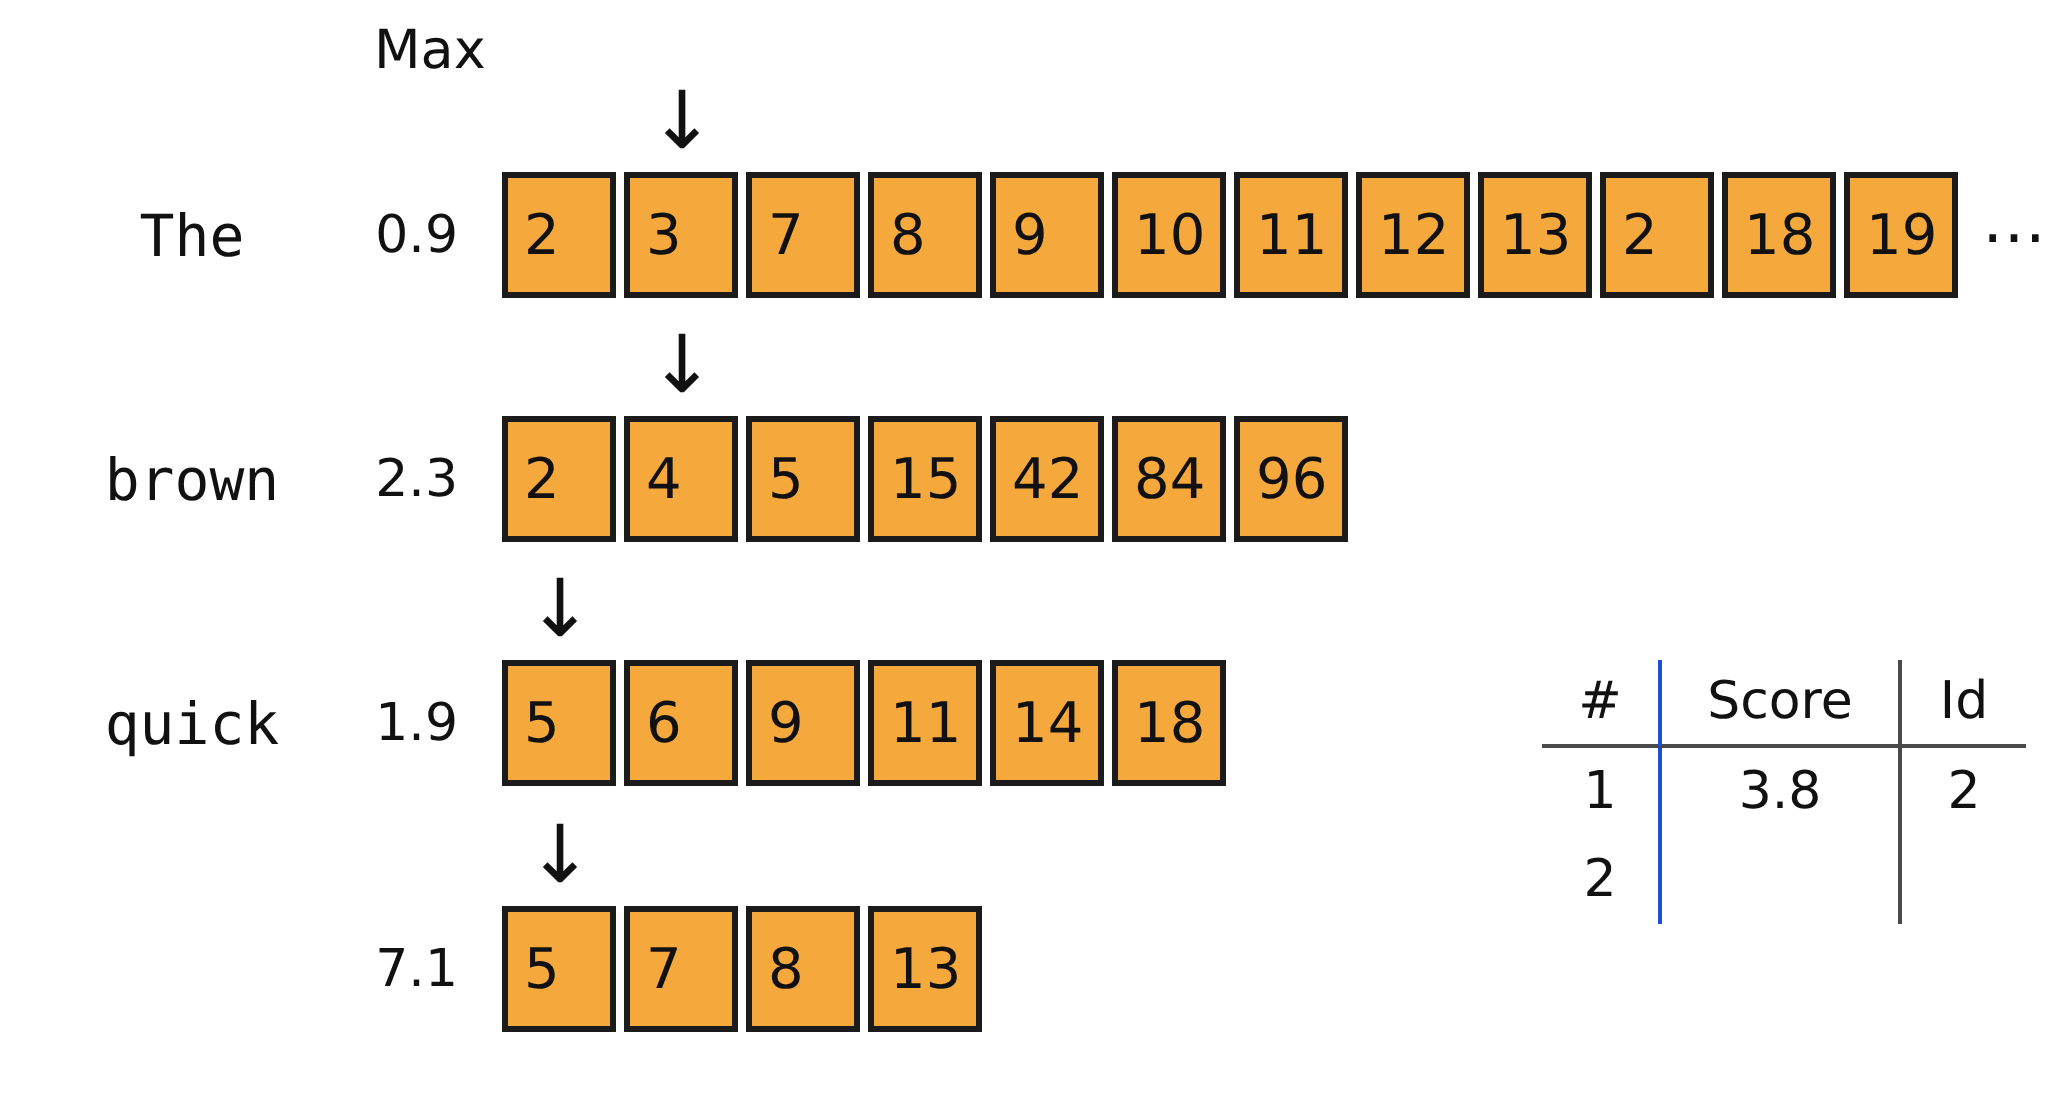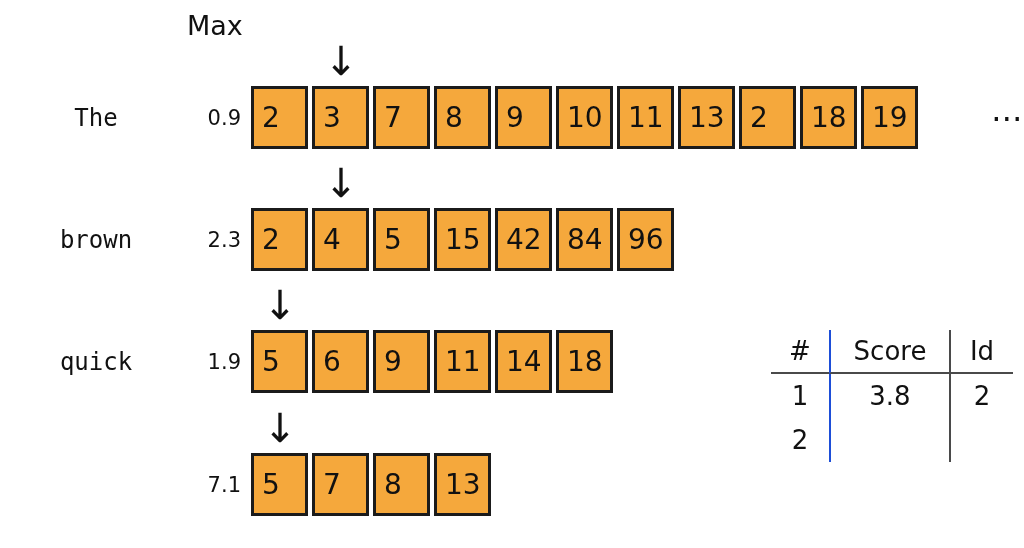--- a/index.html
+++ b/index.html
@@ -32,32 +32,32 @@
   .term {
     position: absolute;
     left: 0;
     top: 0;
     width: 134px;
     height: 63px;
     display: flex;
     align-items: center;
     justify-content: center;
     font-family: "DejaVu Sans Mono", monospace;
-    font-size: 24px;
+    font-size: 29px;
   }
   .score {
     position: absolute;
-    left: 146px;
+    left: 134px;
     top: 0;
     width: 66px;
     height: 63px;
     display: flex;
     align-items: center;
     justify-content: flex-end;
-    font-size: 21px;
+    font-size: 26px;
   }
   .cells {
     position: absolute;
     left: 222px;
     top: 0;
     display: flex;
     gap: 4px;
   }
   .pcell {
     width: 57px;
@@ -137,20 +137,21 @@
       <div class="score">0.9</div>
       <div class="cells">
         <div class="arrow" style="left: 90px;">↓</div>
         <div class="pcell">2</div>
         <div class="pcell">3</div>
         <div class="pcell">7</div>
         <div class="pcell">8</div>
         <div class="pcell">9</div>
         <div class="pcell">10</div>
         <div class="pcell">11</div>
+        <div class="pcell">12</div>
         <div class="pcell">13</div>
         <div class="pcell">2</div>
         <div class="pcell">18</div>
         <div class="pcell">19</div>
       </div>
       <div class="ellipsis">⋯</div>
     </div>
     <div class="posting-row" style="top: 208px;">
       <div class="term">brown</div>
       <div class="score">2.3</div>

